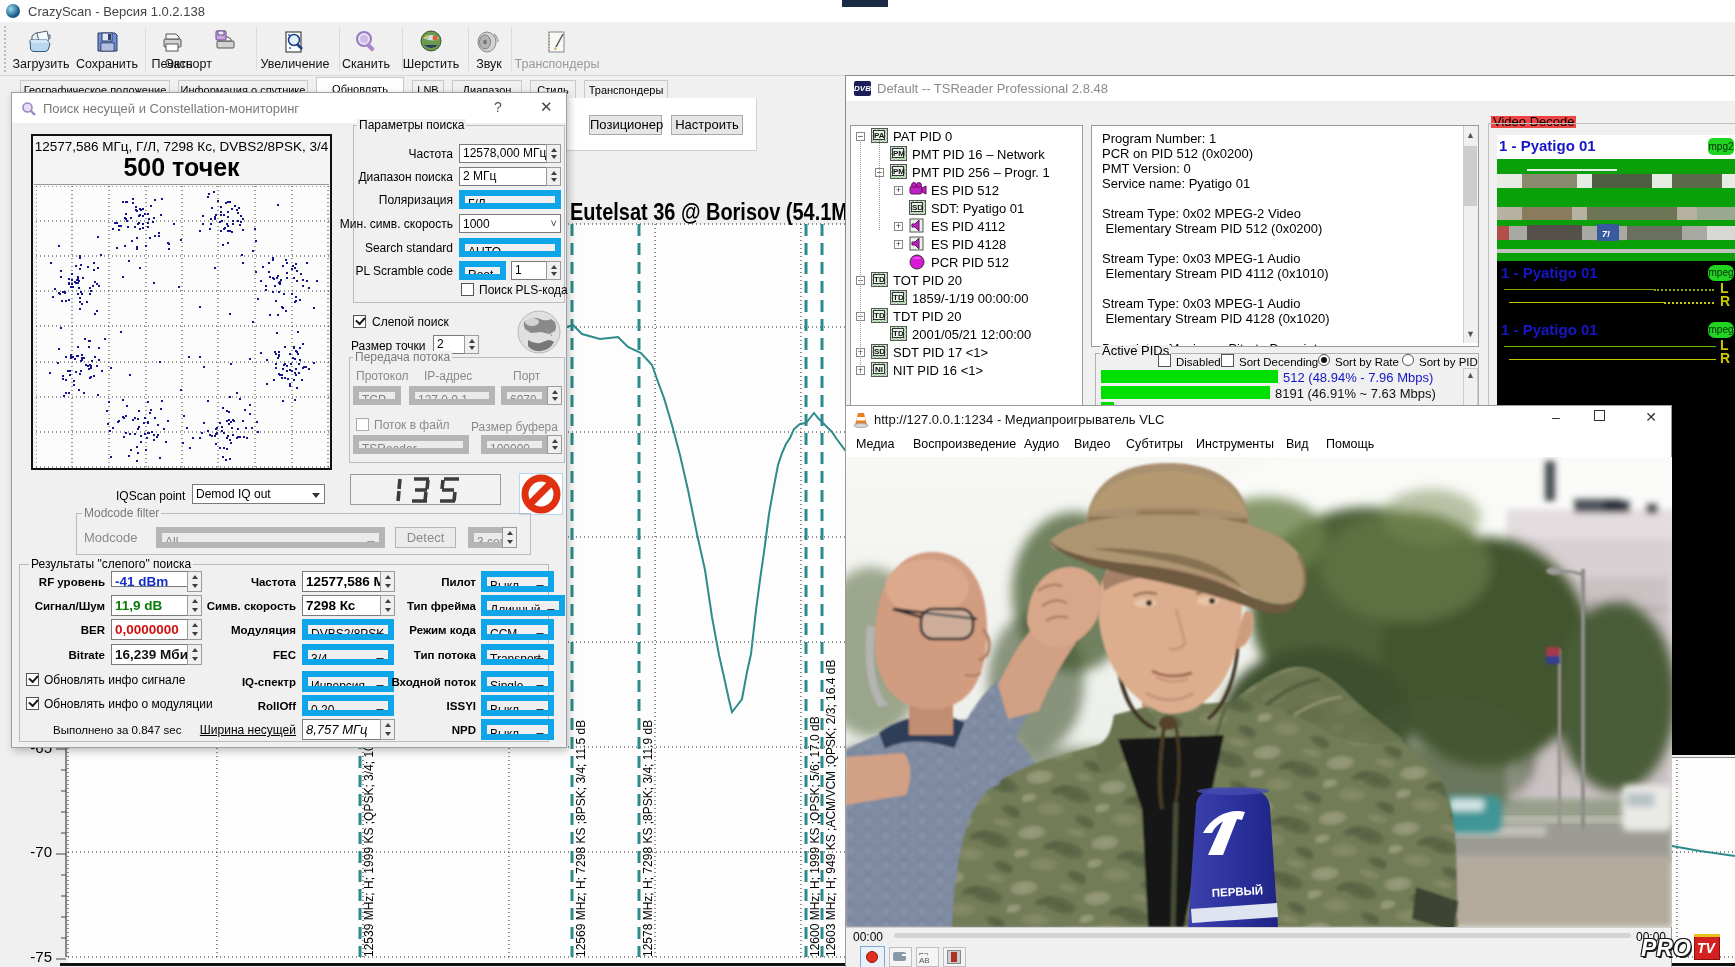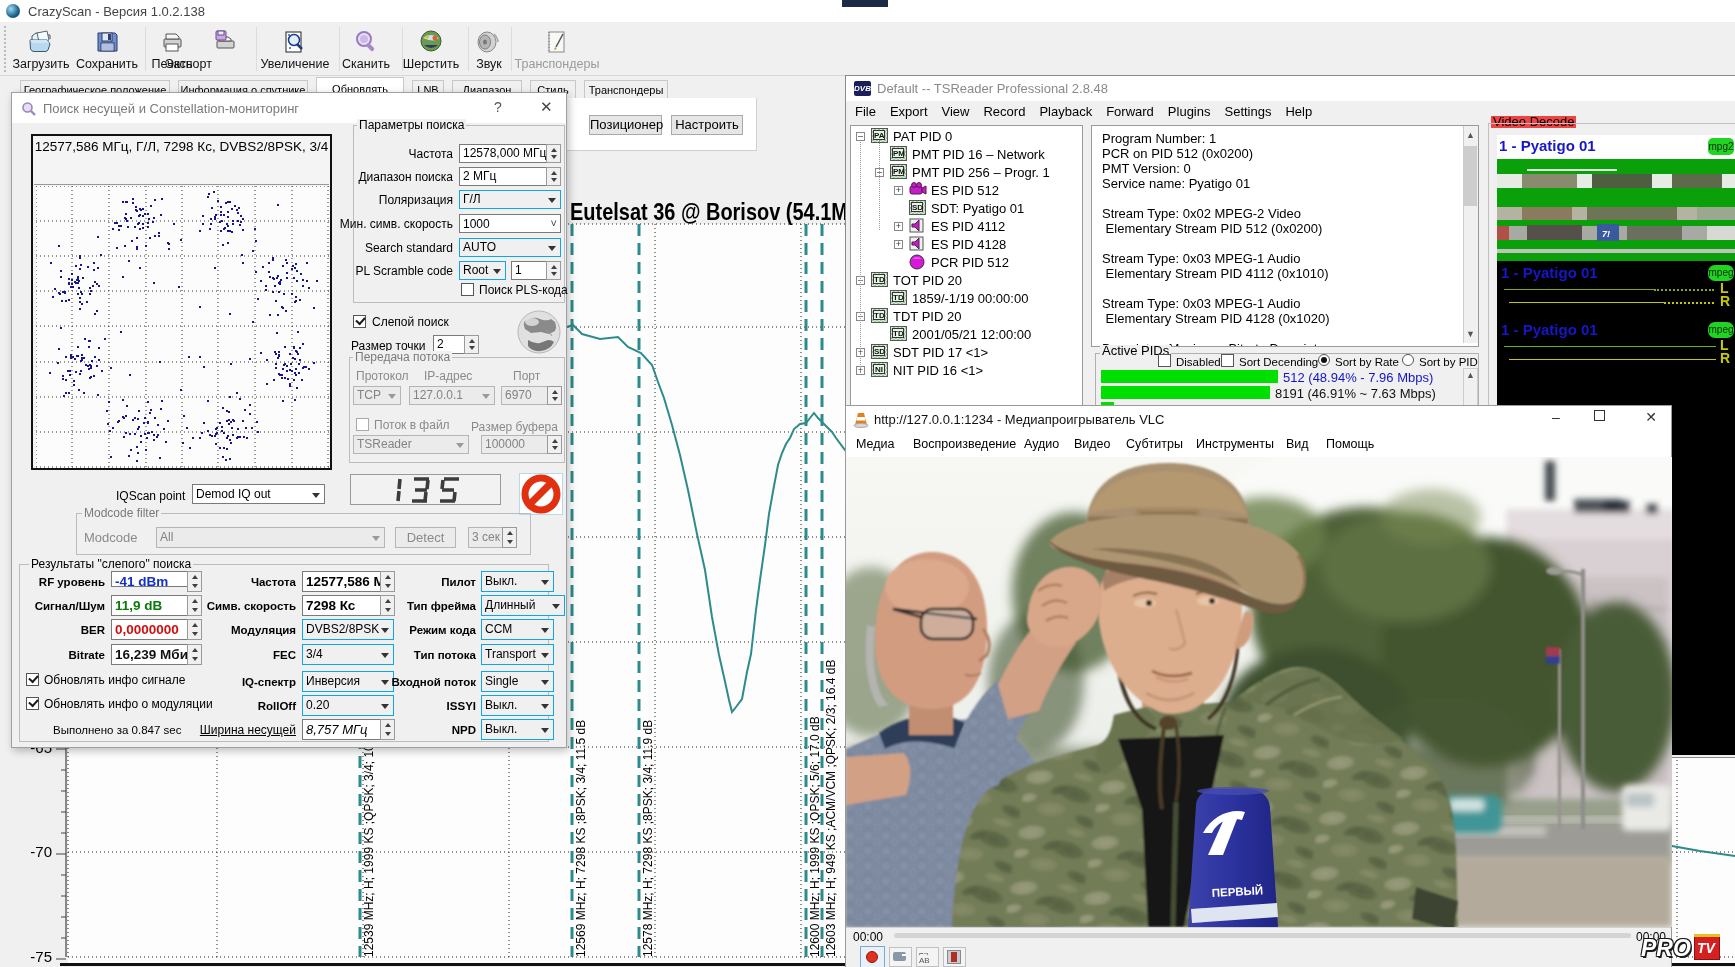--- a/index.html
+++ b/index.html
@@ -1,18 +1,18 @@
 <!DOCTYPE html>
 <html><head><meta charset="utf-8"><style>
 *{margin:0;padding:0;box-sizing:border-box}
 html,body{width:1735px;height:967px;overflow:hidden}
 body{position:relative;font-family:"Liberation Sans",sans-serif;background:#f0f0f0;font-size:12px;color:#000}
 .w{position:absolute}
 .inp{position:absolute;background:#fff;border:1px solid #7a7a7a;font-size:12px;line-height:17px;padding:0 3px;white-space:nowrap;overflow:hidden}
-.cmb{position:absolute;background:#f0f0f0;border:1px solid #0ea5e9;font-size:12px;line-height:17px;padding:0 3px;white-space:nowrap;overflow:hidden}
+.cmb{position:absolute;background:#f0f0f0;border:6px solid #0ea5e9;font-size:12px;line-height:17px;padding:0 3px;white-space:nowrap;overflow:hidden}
 .cmbw{position:absolute;background:#fff;border:1px solid #7a7a7a;font-size:12px;line-height:17px;padding:1px 3px;white-space:nowrap;overflow:hidden}
 .dis{color:#838383;background:#ebebeb;border-color:#b5b5b5}
 .arr{position:absolute;right:4px;top:7px;width:0;height:0;border-left:4px solid transparent;border-right:4px solid transparent;border-top:5px solid #333}
 .spin{position:absolute;width:15px;background:#f0f0f0;border:1px solid #9a9a9a}
 .spin:before,.spin:after{content:"";position:absolute;left:50%;margin-left:-3px;width:0;height:0;border-left:3px solid transparent;border-right:3px solid transparent}
 .spin:before{top:3px;border-bottom:4px solid #404040}
 .spin:after{bottom:3px;border-top:4px solid #404040}
 .gb{position:absolute;border:1px solid #bcbcbc}
 .gbl{position:absolute;background:#f0f0f0;padding:0 2px;font-size:12px;line-height:12px}
 .cb{position:absolute;width:13px;height:13px;background:#fff;border:1px solid #555}
@@ -203,20 +203,21 @@
     <div class="w" style="left:0;top:0;width:554px;height:30px;background:#fff"></div>
     <svg class="w" style="left:9px;top:8px" width="16" height="16" viewBox="0 0 16 16">
       <circle cx="6.5" cy="6.5" r="4.5" fill="#e6ddf2" stroke="#9a86c0" stroke-width="1.6"></circle>
       <line x1="10" y1="10" x2="14" y2="14" stroke="#9a86c0" stroke-width="2.4"></line>
     </svg>
     <div class="w" style="left:31px;top:8px;font-size:13px;color:#7a7a7a">Поиск несущей и Constellation-мониторинг</div>
     <div class="w" style="left:482px;top:6px;font-size:14px;color:#555">?</div>
     <div class="w" style="left:528px;top:5px;font-size:15px;color:#444">✕</div>
     <div class="w" style="left:19px;top:41px;width:301px;height:336px;background:#f4f4f4;border:2px solid #111"></div>
     <div class="w" style="left:21px;top:46px;width:297px;text-align:center;font-size:13.5px">12577,586 МГц, Г/Л, 7298 Кс, DVBS2/8PSK, 3/4</div>
+    <div class="w" style="left:21px;top:60px;width:297px;text-align:center;font-size:25px;font-weight:bold">500 точек</div>
     <svg class="w" style="left:24px;top:93px" width="293" height="282" viewBox="0 0 293 282">
       <rect x="0" y="0" width="293" height="282" fill="#fcfcfc"></rect>
       <line x1="0" y1="0" x2="0" y2="282" stroke="#333" stroke-width="1" stroke-dasharray="1,3"></line>
       <line x1="36" y1="0" x2="36" y2="282" stroke="#333" stroke-width="1" stroke-dasharray="1,3"></line>
       <line x1="73" y1="0" x2="73" y2="282" stroke="#333" stroke-width="1" stroke-dasharray="1,3"></line>
       <line x1="110" y1="0" x2="110" y2="282" stroke="#333" stroke-width="1" stroke-dasharray="1,3"></line>
       <line x1="146" y1="0" x2="146" y2="282" stroke="#333" stroke-width="1" stroke-dasharray="1,3"></line>
       <line x1="182" y1="0" x2="182" y2="282" stroke="#333" stroke-width="1" stroke-dasharray="1,3"></line>
       <line x1="219" y1="0" x2="219" y2="282" stroke="#333" stroke-width="1" stroke-dasharray="1,3"></line>
       <line x1="256" y1="0" x2="256" y2="282" stroke="#333" stroke-width="1" stroke-dasharray="1,3"></line>
@@ -352,21 +353,20 @@
     <div class="rlbl" style="left:330px;top:606px;width:134px;font-weight:bold;font-size:11.5px">ISSYI</div>
     <div class="cmb" style="left:469px;top:602px;width:73px;height:21px;line-height:19px">Выкл.<i class="arr" style="top:8px"></i></div>
     <div class="rlbl" style="left:330px;top:630px;width:134px;font-weight:bold;font-size:11.5px">NPD</div>
     <div class="cmb" style="left:469px;top:626px;width:73px;height:21px;line-height:19px">Выкл.<i class="arr" style="top:8px"></i></div>
   </div>
 
 <div id="tsr" class="w" style="left:845px;top:75px;width:890px;height:683px;background:#f0f0f0;border:1px solid #8a8a8a;border-right:0">
     <div class="w" style="left:0;top:0;width:890px;height:25px;background:#fff"></div>
     <div class="w" style="left:8px;top:5px;width:17px;height:15px;background:#1a1f5c;border-radius:2px;color:#fff;font-size:8px;font-weight:bold;text-align:center;line-height:15px;font-style:italic">DVB</div>
     <div class="w" style="left:31px;top:5px;font-size:13px;color:#8a8a8a">Default -- TSReader Professional 2.8.48</div>
-    <div class="w menu" style="left:2px;top:25px;height:22px;line-height:14px"><span>File</span><span>Export</span><span>View</span><span>Record</span><span>Playback</span><span>Forward</span><span>Plugins</span><span>Settings</span><span>Help</span></div>
     <div class="w" style="left:4px;top:49px;width:233px;height:630px;background:#fff;border:1px solid #9a9a9a"></div>
     <div class="w" style="left:10px;top:56px;width:9px;height:9px;background:#fff;border:1px solid #888;font-size:9px;line-height:7px;text-align:center;color:#333">–</div>
     <div class="w" style="left:25px;top:52px;width:17px;height:15px;background:repeating-conic-gradient(#9cc89c 0 25%,#d8ecd8 0 50%) 0 0/4px 4px;border:1px solid #555"></div>
     <div class="w" style="left:27px;top:54px;width:12px;height:10px;background:#e8f4e8;border:1px solid #333;font-size:8px;font-weight:bold;line-height:10px;text-align:center;color:#111">PA</div>
     <div class="w" style="left:47px;top:53px;font-size:13px;white-space:nowrap">PAT PID 0</div>
     <div class="w" style="left:44px;top:70px;width:17px;height:15px;background:repeating-conic-gradient(#9cc89c 0 25%,#d8ecd8 0 50%) 0 0/4px 4px;border:1px solid #555"></div>
     <div class="w" style="left:46px;top:72px;width:12px;height:10px;background:#e8f4e8;border:1px solid #333;font-size:8px;font-weight:bold;line-height:10px;text-align:center;color:#111">PM</div>
     <div class="w" style="left:66px;top:71px;font-size:13px;white-space:nowrap">PMT PID 16 – Network</div>
     <div class="w" style="left:29px;top:92px;width:9px;height:9px;background:#fff;border:1px solid #888;font-size:9px;line-height:7px;text-align:center;color:#333">–</div>
     <div class="w" style="left:44px;top:88px;width:17px;height:15px;background:repeating-conic-gradient(#9cc89c 0 25%,#d8ecd8 0 50%) 0 0/4px 4px;border:1px solid #555"></div>

